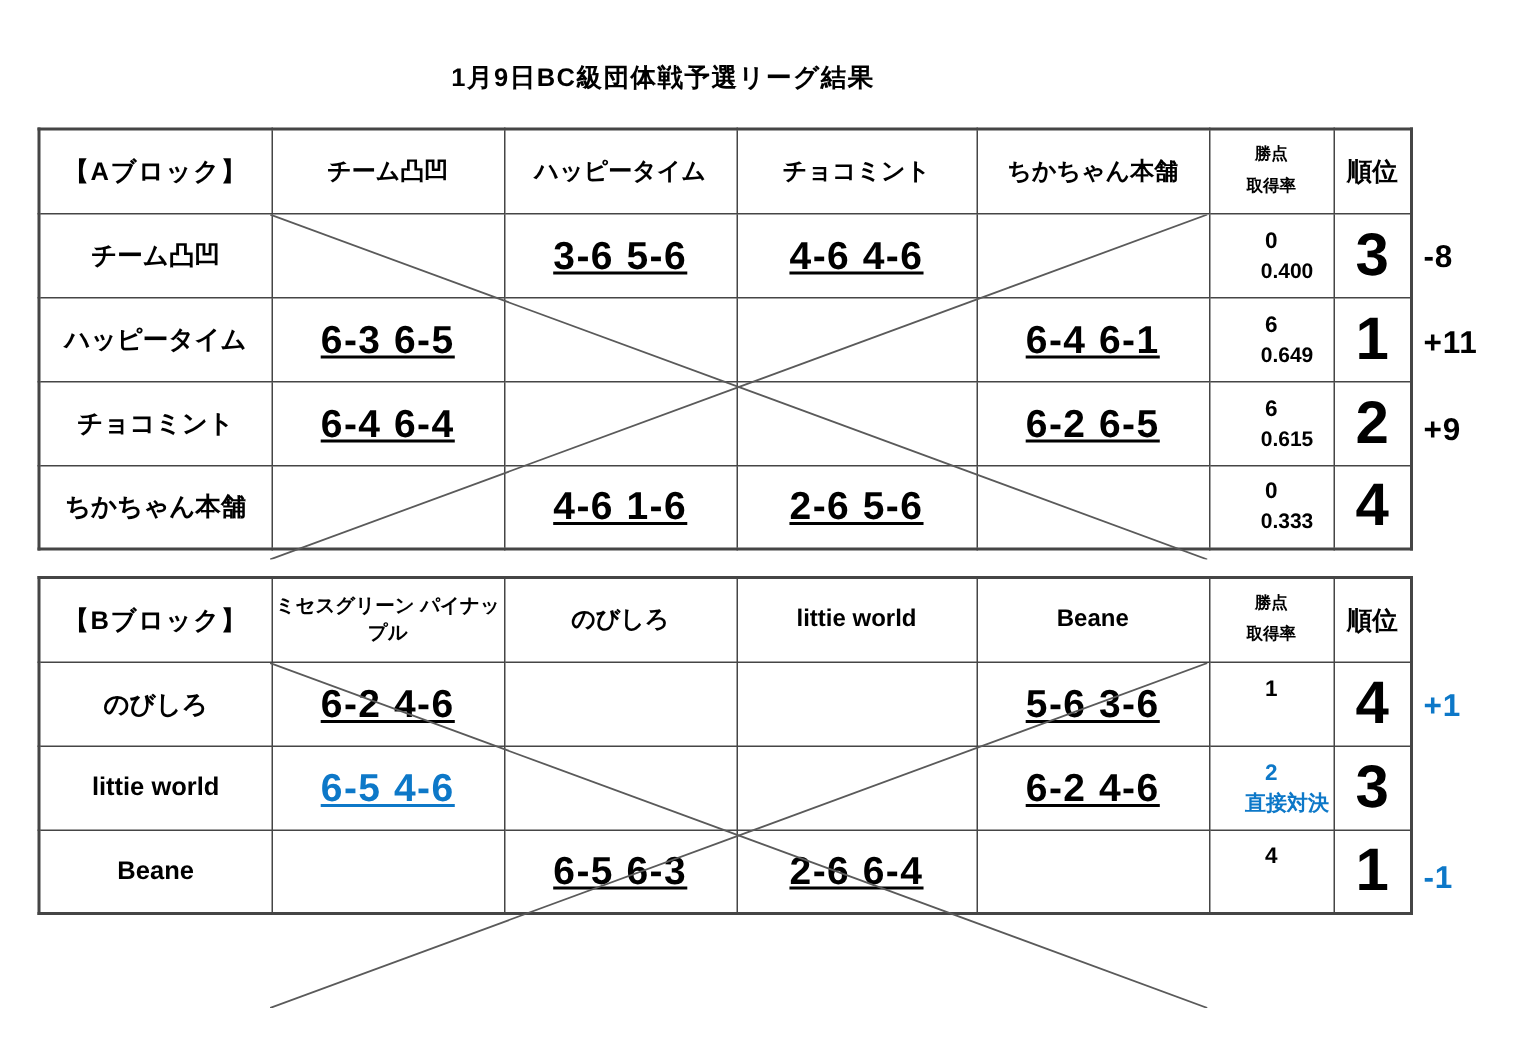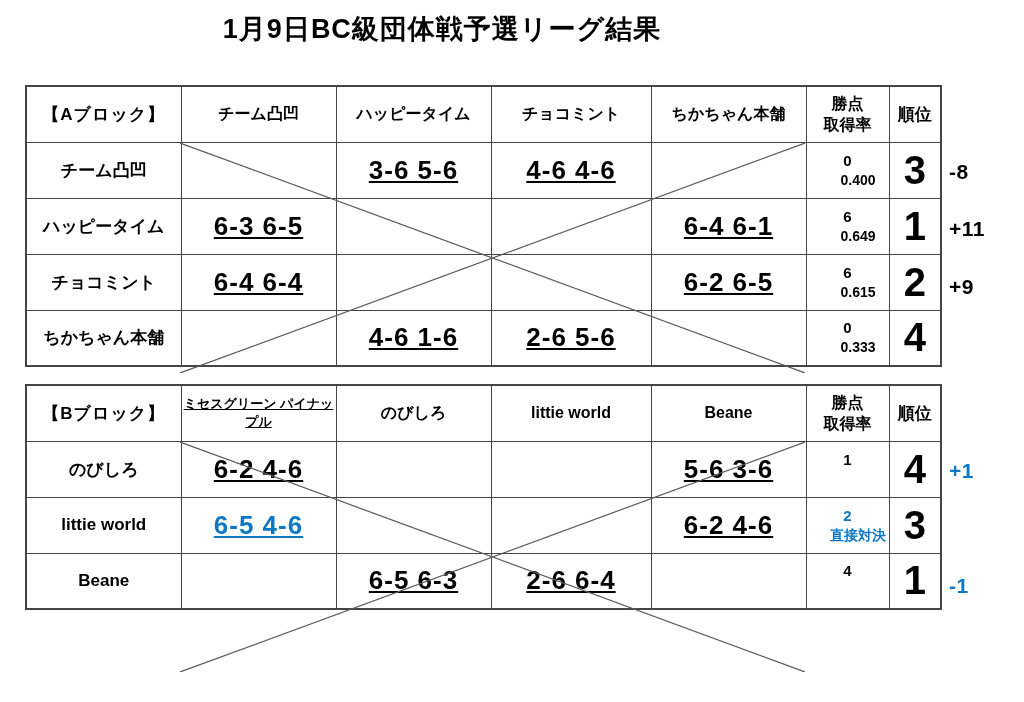--- a/index.html
+++ b/index.html
@@ -8,43 +8,43 @@
     --text:#000000;
   }
   *{box-sizing:border-box;}
   html,body{margin:0;padding:0;}
   body{
     width:1024px;height:702px;position:relative;background:#ffffff;
     font-family:"Liberation Sans","DejaVu Sans",sans-serif;
     color:var(--text);overflow:hidden;
   }
   .page-title{
-    position:absolute;top:11px;left:0;width:884px;text-align:center;
-    font-size:27px;font-weight:bold;letter-spacing:1px;
+    position:absolute;top:40px;left:0;width:884px;text-align:center;
+    font-size:17px;font-weight:bold;letter-spacing:1px;
   }
   .block{position:absolute;left:25px;width:1000px;}
   .block-a{top:85px;border-radius:28px;}
   .block-b{top:384px;}
   table{
     border-collapse:collapse;table-layout:fixed;width:915px;
     border:2px solid var(--grid);background:#fff;
   }
   col.c-team{width:155px;} col.c-o1{width:155px;} col.c-o2{width:155px;}
   col.c-o3{width:160px;} col.c-o4{width:155px;} col.c-pts{width:83px;} col.c-rank{width:52px;}
   th,td{
     border:1px solid var(--grid);padding:0;text-align:center;vertical-align:middle;
     overflow:hidden;font-weight:bold;
   }
   thead th{height:56px;font-size:16px;}
   tbody td{height:56px;}
   .block-label{font-size:17px;letter-spacing:1px;}
-  .points-header{font-size:16px;white-space:pre-line;line-height:21px;}
+  .points-header{font-size:11px;white-space:pre-line;line-height:21px;}
   .rank-header{font-size:17px;margin-top:48px;}
   .team{font-size:17px;white-space:pre-line;}
-  .two-line{font-size:13px !important;line-height:18px;text-decoration:underline;}
+  .two-line{font-size:13px !important;line-height:18px;}
   .score{font-size:26px;letter-spacing:1px;text-decoration:underline;}
   .points .pts{font-size:15px;line-height:20px;}
   .points .rate{font-size:14px;line-height:19px;min-height:19px;padding-left:21px;}
   .rank{font-size:40px;}
   .x-overlay{
     position:absolute;left:155px;top:58px;width:625px;height:230px;
     pointer-events:none;
   }
   .diff{
     position:absolute;left:924px;width:76px;height:57px;

